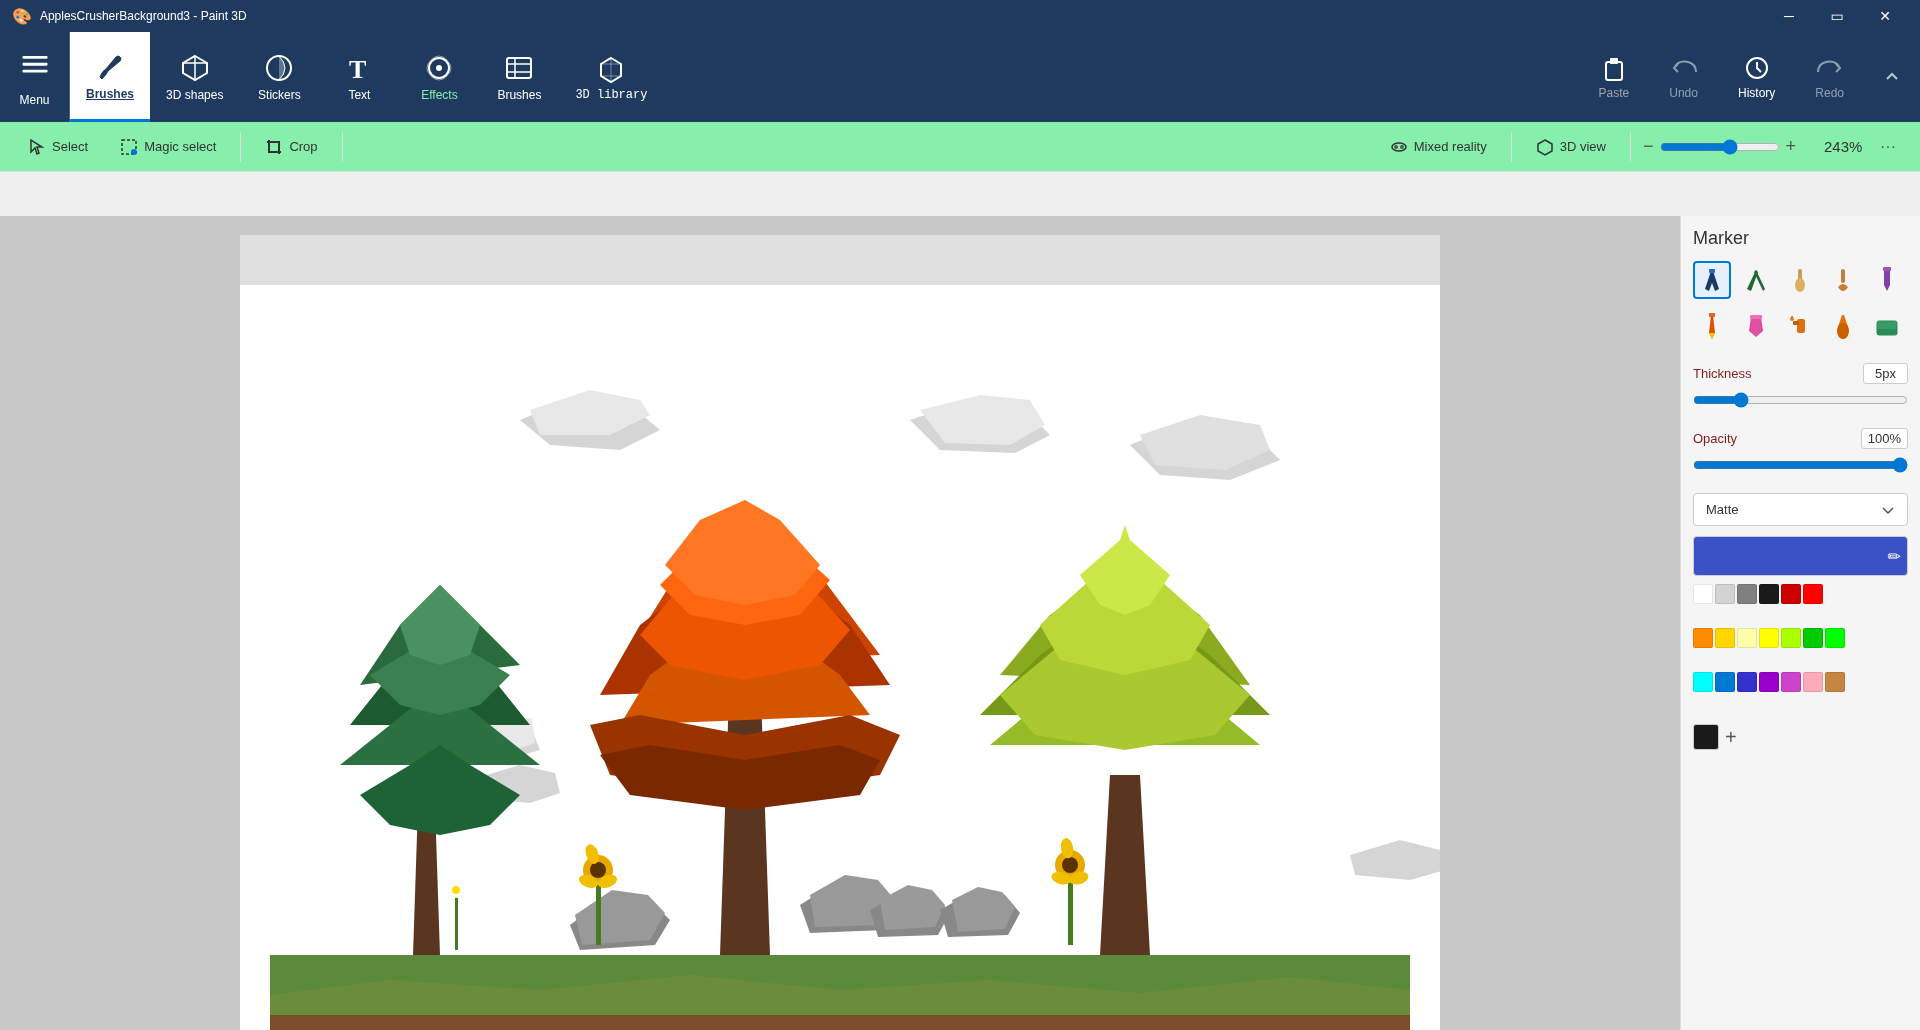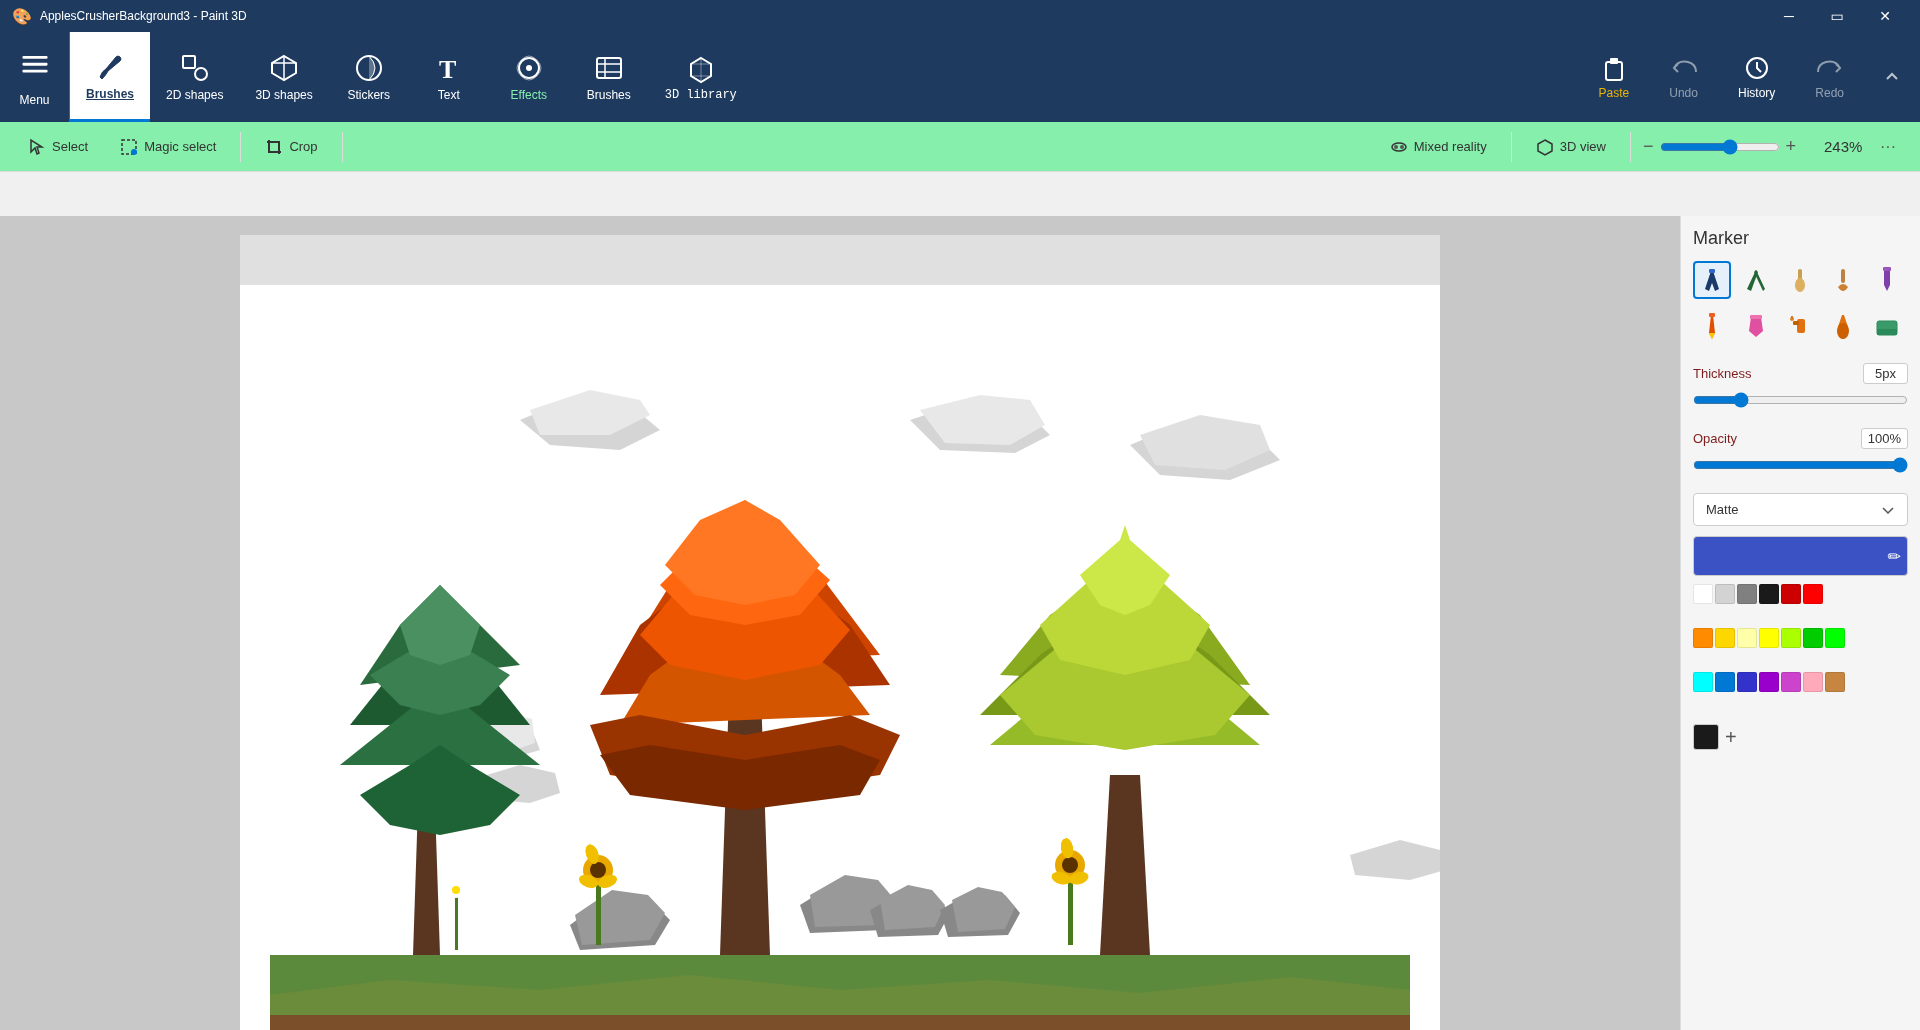--- a/index.html
+++ b/index.html
@@ -170,27 +170,20 @@
   </div>
 
   <div class="menu-item active">
     <svg width="32" height="32" viewBox="0 0 32 32">
       <path d="M6 26 Q8 20 12 18 L22 6 Q24 4 26 6 Q28 8 26 10 L14 20 Q12 24 8 28 Q7 27 6 26Z" fill="#1e3a5f" stroke="#1e3a5f"></path>
       <circle cx="24" cy="8" r="2" fill="#1e3a5f"></circle>
     </svg>
     <span style="color:#1e3a5f;font-size:12px;font-weight:600;">Brushes</span>
   </div>
 
-  <div class="menu-item">
-    <svg width="32" height="32" viewBox="0 0 32 32" fill="white">
-      <rect x="4" y="4" width="12" height="12" rx="1" fill="none" stroke="white" stroke-width="2"></rect>
-      <circle cx="22" cy="22" r="6" fill="none" stroke="white" stroke-width="2"></circle>
-    </svg>
-    <span style="color:white;font-size:12px;">2D shapes</span>
-  </div>
 
   <div class="menu-item">
     <svg width="32" height="32" viewBox="0 0 32 32" fill="white">
       <path d="M16 4 L28 11 L28 21 L16 28 L4 21 L4 11Z" fill="none" stroke="white" stroke-width="2"></path>
       <path d="M16 4 L16 28 M4 11 L28 11" stroke="white" stroke-width="1.5"></path>
     </svg>
     <span style="color:white;font-size:12px;">3D shapes</span>
   </div>
 
   <div class="menu-item">
@@ -234,21 +227,21 @@
     </svg>
     <span style="color:white;font-size:12px;font-family:Liberation Mono, monospace;">3D library</span>
   </div>
 
   <div class="right-actions">
     <button class="right-action-btn active">
       <svg width="28" height="28" viewBox="0 0 28 28">
         <rect x="6" y="8" width="16" height="18" rx="2" fill="none" stroke="white" stroke-width="2"></rect>
         <rect x="10" y="4" width="8" height="6" rx="1" fill="white"></rect>
       </svg>
-      <span style="color:#eab308;font-size:12px;">Paste</span>
+      <span style="color:#a3a3a3;font-size:12px;">Paste</span>
     </button>
     <button class="right-action-btn" style="opacity:0.5;">
       <svg width="28" height="28" viewBox="0 0 28 28">
         <path d="M8 10 L4 14 L8 18 M4 14 Q8 6 18 8 Q26 10 26 18" fill="none" stroke="white" stroke-width="2"></path>
       </svg>
       <span style="color:white;font-size:12px;">Undo</span>
     </button>
     <button class="right-action-btn active">
       <svg width="28" height="28" viewBox="0 0 28 28">
         <circle cx="14" cy="14" r="10" fill="none" stroke="white" stroke-width="2"></circle>

